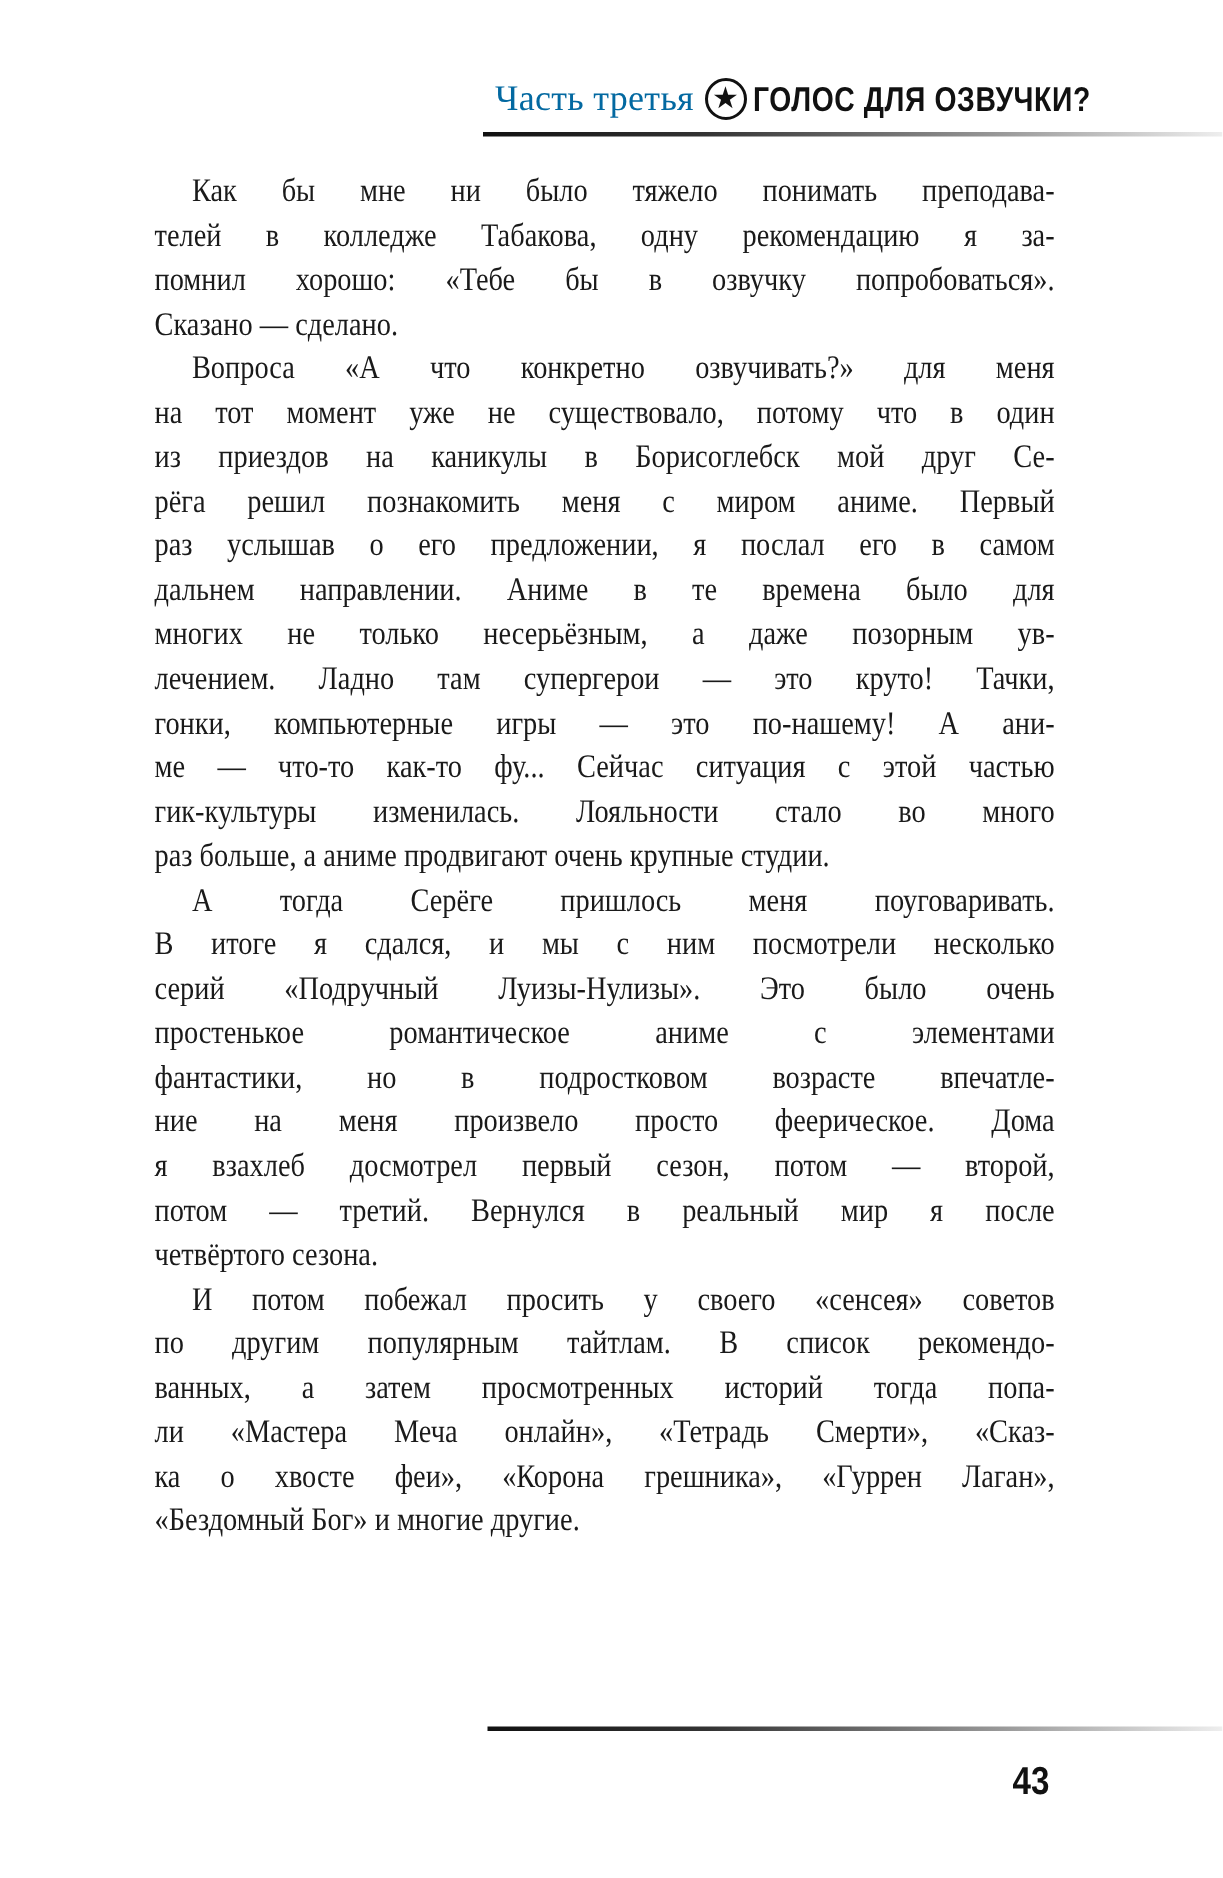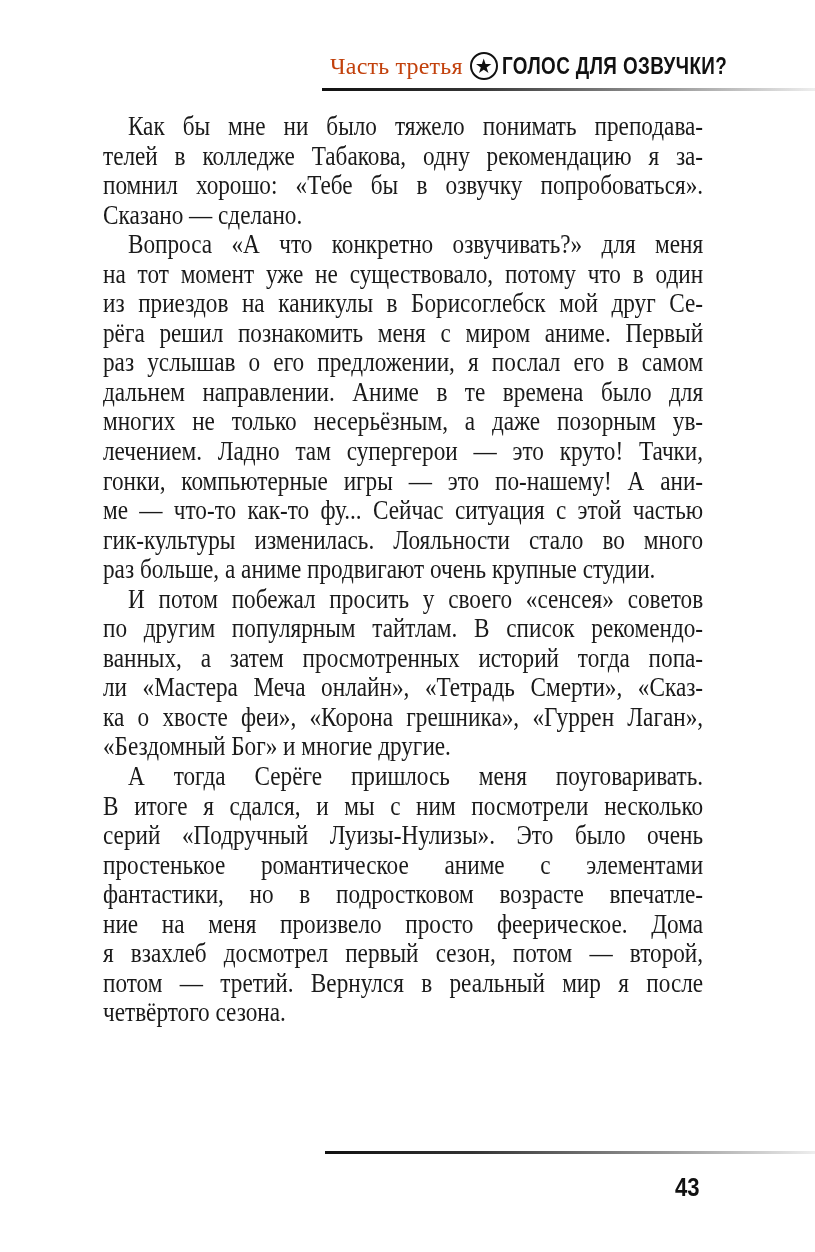--- a/index.html
+++ b/index.html
@@ -4,37 +4,37 @@
   <style>
     html, body { margin: 0; padding: 0; }
     body {
       width: 815px; height: 1252px; background: #ffffff; position: relative; overflow: hidden;
       font-family: "Liberation Serif", "DejaVu Serif", serif; color: #1a1a1a;
     }
     .running-head {
       position: absolute; left: 330px; top: 48px; height: 36px;
       display: flex; align-items: center; white-space: nowrap;
     }
-    .rh-part { font-size: 24px; font-family: "Liberation Serif", serif; color: #c2410c; letter-spacing: 0.2px; }
+    .rh-part { font-size: 24px; font-family: "Liberation Serif", serif; color: #0369a1; letter-spacing: 0.2px; }
     .rh-star {
       width: 28px; height: 28px; border: 2px solid #111; border-radius: 50%;
       display: inline-flex; align-items: center; justify-content: center;
       margin: 0 4px 0 7px; box-sizing: border-box; font-size: 20px; line-height: 1; color: #111;
     }
     .rh-title {
       font-family: "Liberation Sans", "DejaVu Sans", sans-serif; font-weight: bold;
       font-size: 23px; letter-spacing: 0.5px; color: #111; transform: scaleX(0.82); transform-origin: left center;
     }
     .rule-top {
       position: absolute; left: 322px; top: 88px; width: 493px; height: 3px;
       background: linear-gradient(to right, #111 0%, #333 30%, #999 70%, #eee 100%);
     }
     .text-block {
       position: absolute; left: 103px; top: 112px; width: 600px;
-      font-size: 27px; line-height: 29.55px;
+      font-size: 22px; line-height: 29.55px;
     }
     .ln {
       display: block; white-space: nowrap; text-align: justify; text-align-last: justify;
       height: 29.55px; overflow: visible; transform: scaleX(0.86); transform-origin: left center;
       width: 116.3%;
     }
     .ln.first { text-indent: 29px; }
     .ln.last { text-align-last: left; }
     .rule-bottom {
       position: absolute; left: 325px; top: 1151px; width: 490px; height: 3px;
@@ -71,34 +71,34 @@
       <span class="ln">раз услышав о его предложении, я послал его в самом</span>
       <span class="ln">дальнем направлении. Аниме в те времена было для</span>
       <span class="ln">многих не только несерьёзным, а даже позорным ув-</span>
       <span class="ln">лечением. Ладно там супергерои — это круто! Тачки,</span>
       <span class="ln">гонки, компьютерные игры — это по-нашему! А ани-</span>
       <span class="ln">ме — что-то как-то фу... Сейчас ситуация с этой частью</span>
       <span class="ln">гик-культуры изменилась. Лояльности стало во много</span>
       <span class="ln last">раз больше, а аниме продвигают очень крупные студии.</span>
     </div>
     <div>
-      <span class="ln first">И потом побежал просить у своего «сенсея» советов</span>
-      <span class="ln">по другим популярным тайтлам. В список рекомендо-</span>
-      <span class="ln">ванных, а затем просмотренных историй тогда попа-</span>
-      <span class="ln">ли «Мастера Меча онлайн», «Тетрадь Смерти», «Сказ-</span>
-      <span class="ln">ка о хвосте феи», «Корона грешника», «Гуррен Лаган»,</span>
-      <span class="ln last">«Бездомный Бог» и многие другие.</span>
-    </div>
-    <div>
       <span class="ln first">А тогда Серёге пришлось меня поуговаривать.</span>
       <span class="ln">В итоге я сдался, и мы с ним посмотрели несколько</span>
       <span class="ln">серий «Подручный Луизы-Нулизы». Это было очень</span>
       <span class="ln">простенькое романтическое аниме с элементами</span>
       <span class="ln">фантастики, но в подростковом возрасте впечатле-</span>
       <span class="ln">ние на меня произвело просто феерическое. Дома</span>
       <span class="ln">я взахлеб досмотрел первый сезон, потом — второй,</span>
       <span class="ln">потом — третий. Вернулся в реальный мир я после</span>
       <span class="ln last">четвёртого сезона.</span>
     </div>
+    <div>
+      <span class="ln first">И потом побежал просить у своего «сенсея» советов</span>
+      <span class="ln">по другим популярным тайтлам. В список рекомендо-</span>
+      <span class="ln">ванных, а затем просмотренных историй тогда попа-</span>
+      <span class="ln">ли «Мастера Меча онлайн», «Тетрадь Смерти», «Сказ-</span>
+      <span class="ln">ка о хвосте феи», «Корона грешника», «Гуррен Лаган»,</span>
+      <span class="ln last">«Бездомный Бог» и многие другие.</span>
+    </div>
   </div>
 
 <div class="rule-bottom"></div>
 <div class="page-number">43</div>
 
 </body></html>

